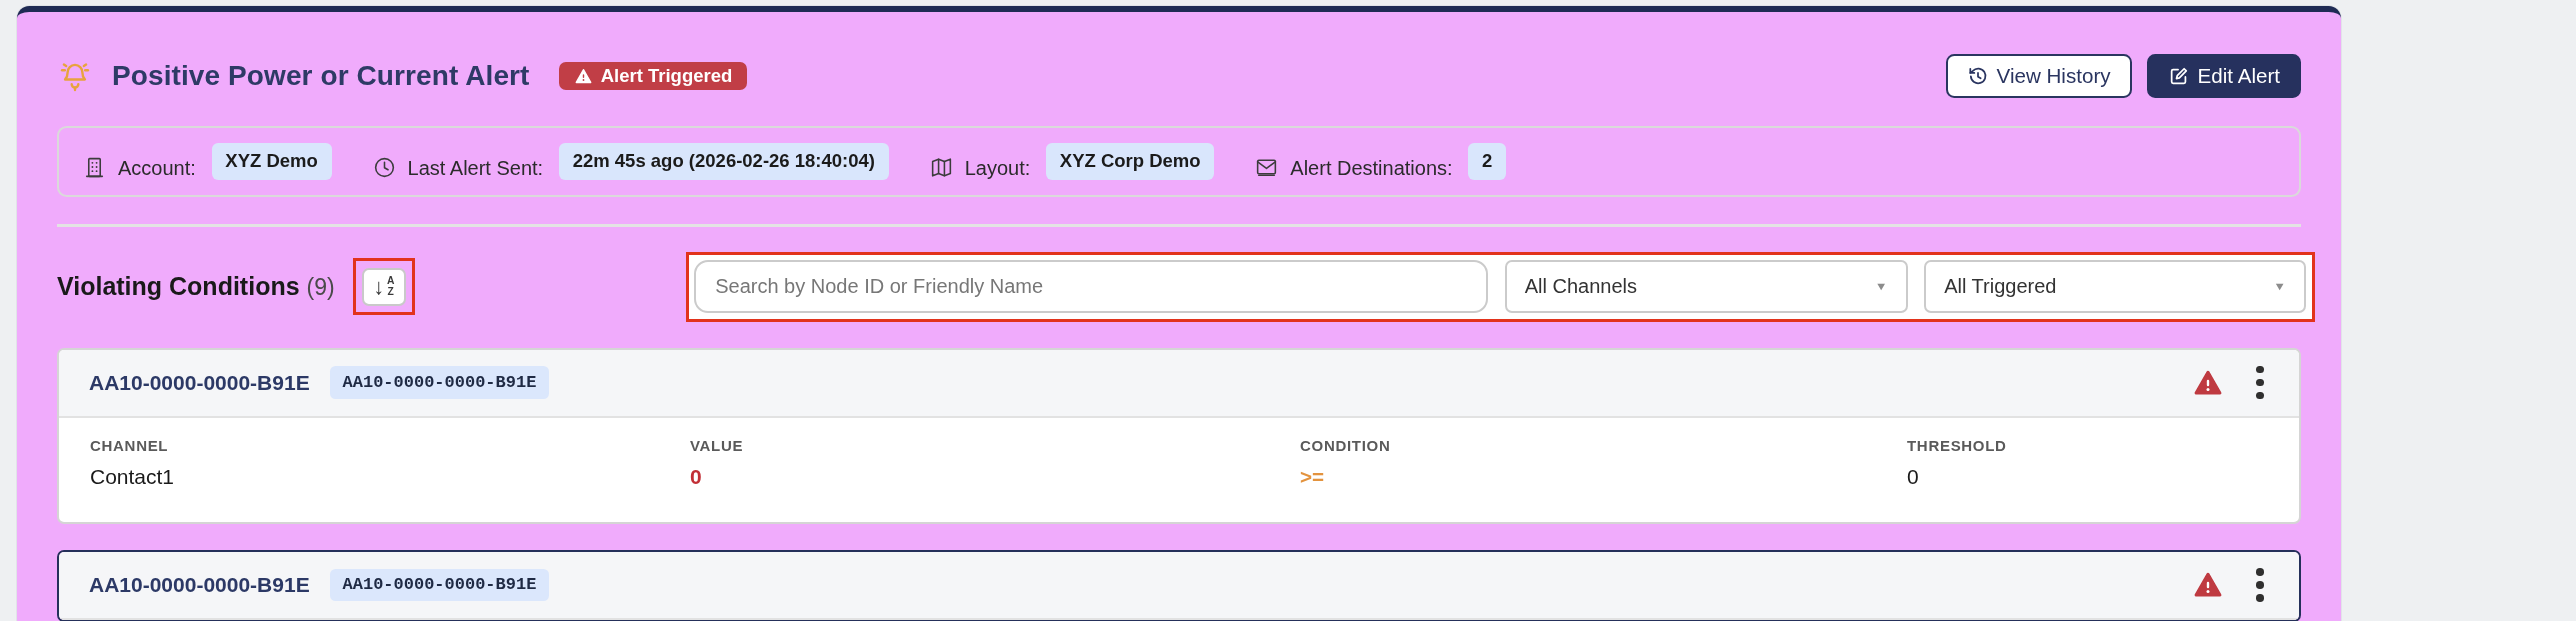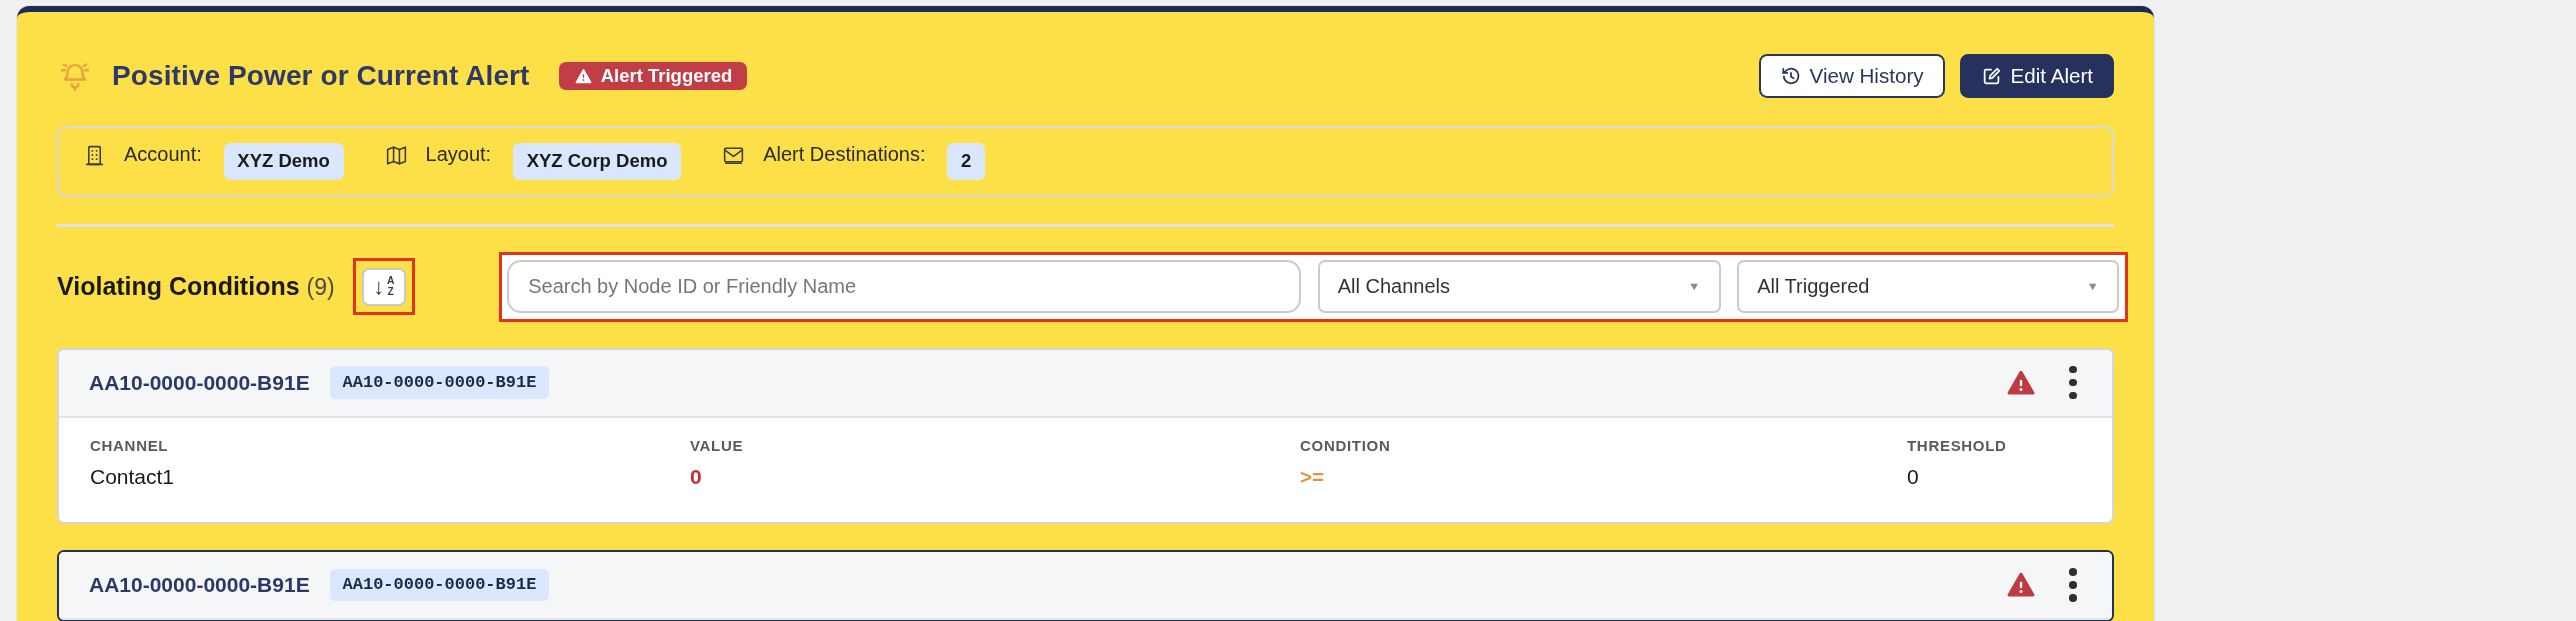--- a/index.html
+++ b/index.html
@@ -5,22 +5,22 @@
   * { box-sizing: border-box; margin: 0; padding: 0; }
   html, body { width: 2576px; height: 621px; overflow: hidden; }
   body {
     font-family: "Liberation Sans", sans-serif;
     background: #eef0f2;
     position: relative;
   }
   .panel {
     position: absolute;
     left: 17px; top: 5.5px;
-    width: 2137px; height: 616px;
-    background: #fde047;
+    width: 2324px; height: 616px;
+    background: #f0abfc;
     border-top: 6.2px solid #1f2b54;
     border-radius: 12.3px 12.3px 0 0;
     box-shadow: 0 0 0 0.7px #dcdfe4;
   }
   .content { padding: 0 40px; }
 
   
   .header-row {
     margin-top: 38px;
     display: flex;
@@ -74,21 +74,21 @@
   .info-bar {
     margin-top: 23px;
     border: 2.1px solid #dadada;
     border-radius: 9.6px;
     height: 71px;
     display: flex;
     align-items: center;
     padding: 0 23px;
     gap: 40px;
   }
-  .info-item { display: flex; align-items: flex-start; gap: 17px; }
+  .info-item { display: flex; align-items: flex-end; gap: 11px; }
   .info-item svg { width: 25px; height: 25px; flex: 0 0 auto; }
   .info-label { font-size: 20px; color: #2b2b2b; }
   .info-value {
     background: #d9e6fc;
     color: #1b1b1b;
     font-size: 18.5px;
     font-weight: 700;
     padding: 7.5px 13.7px;
     border-radius: 6.2px;
     margin-left: 4.8px;
@@ -265,20 +265,28 @@
           <circle cx="10" cy="11.5" r="0.9" fill="#3c3c3c" stroke="none"></circle>
           <circle cx="14" cy="11.5" r="0.9" fill="#3c3c3c" stroke="none"></circle>
           <circle cx="10" cy="15.5" r="0.9" fill="#3c3c3c" stroke="none"></circle>
           <circle cx="14" cy="15.5" r="0.9" fill="#3c3c3c" stroke="none"></circle>
         </svg>
         <span class="info-label">Account:</span>
         <span class="info-value">XYZ Demo</span>
       </div>
       <div class="info-item">
         <svg viewBox="0 0 24 24" fill="none" stroke="#3c3c3c" stroke-width="1.5" stroke-linecap="round" stroke-linejoin="round">
+          <circle cx="12" cy="12" r="8.5"></circle>
+          <path d="M12 7v5.2l3.4 2"></path>
+        </svg>
+        <span class="info-label">Last Alert Sent:</span>
+        <span class="info-value">22m 45s ago (2026-02-26 18:40:04)</span>
+      </div>
+      <div class="info-item">
+        <svg viewBox="0 0 24 24" fill="none" stroke="#3c3c3c" stroke-width="1.5" stroke-linecap="round" stroke-linejoin="round">
           <path d="M3.5 6.2l5.7-2.2 5.6 2.2 5.7-2.2v13.8l-5.7 2.2-5.6-2.2-5.7 2.2z"></path>
           <path d="M9.2 4v13.8"></path>
           <path d="M14.8 6.2V20"></path>
         </svg>
         <span class="info-label">Layout:</span>
         <span class="info-value">XYZ Corp Demo</span>
       </div>
       <div class="info-item">
         <svg viewBox="0 0 24 24" fill="none" stroke="#3c3c3c" stroke-width="1.5" stroke-linecap="round" stroke-linejoin="round">
           <rect x="3.5" y="5" width="17" height="13" rx="1.2"></rect>

